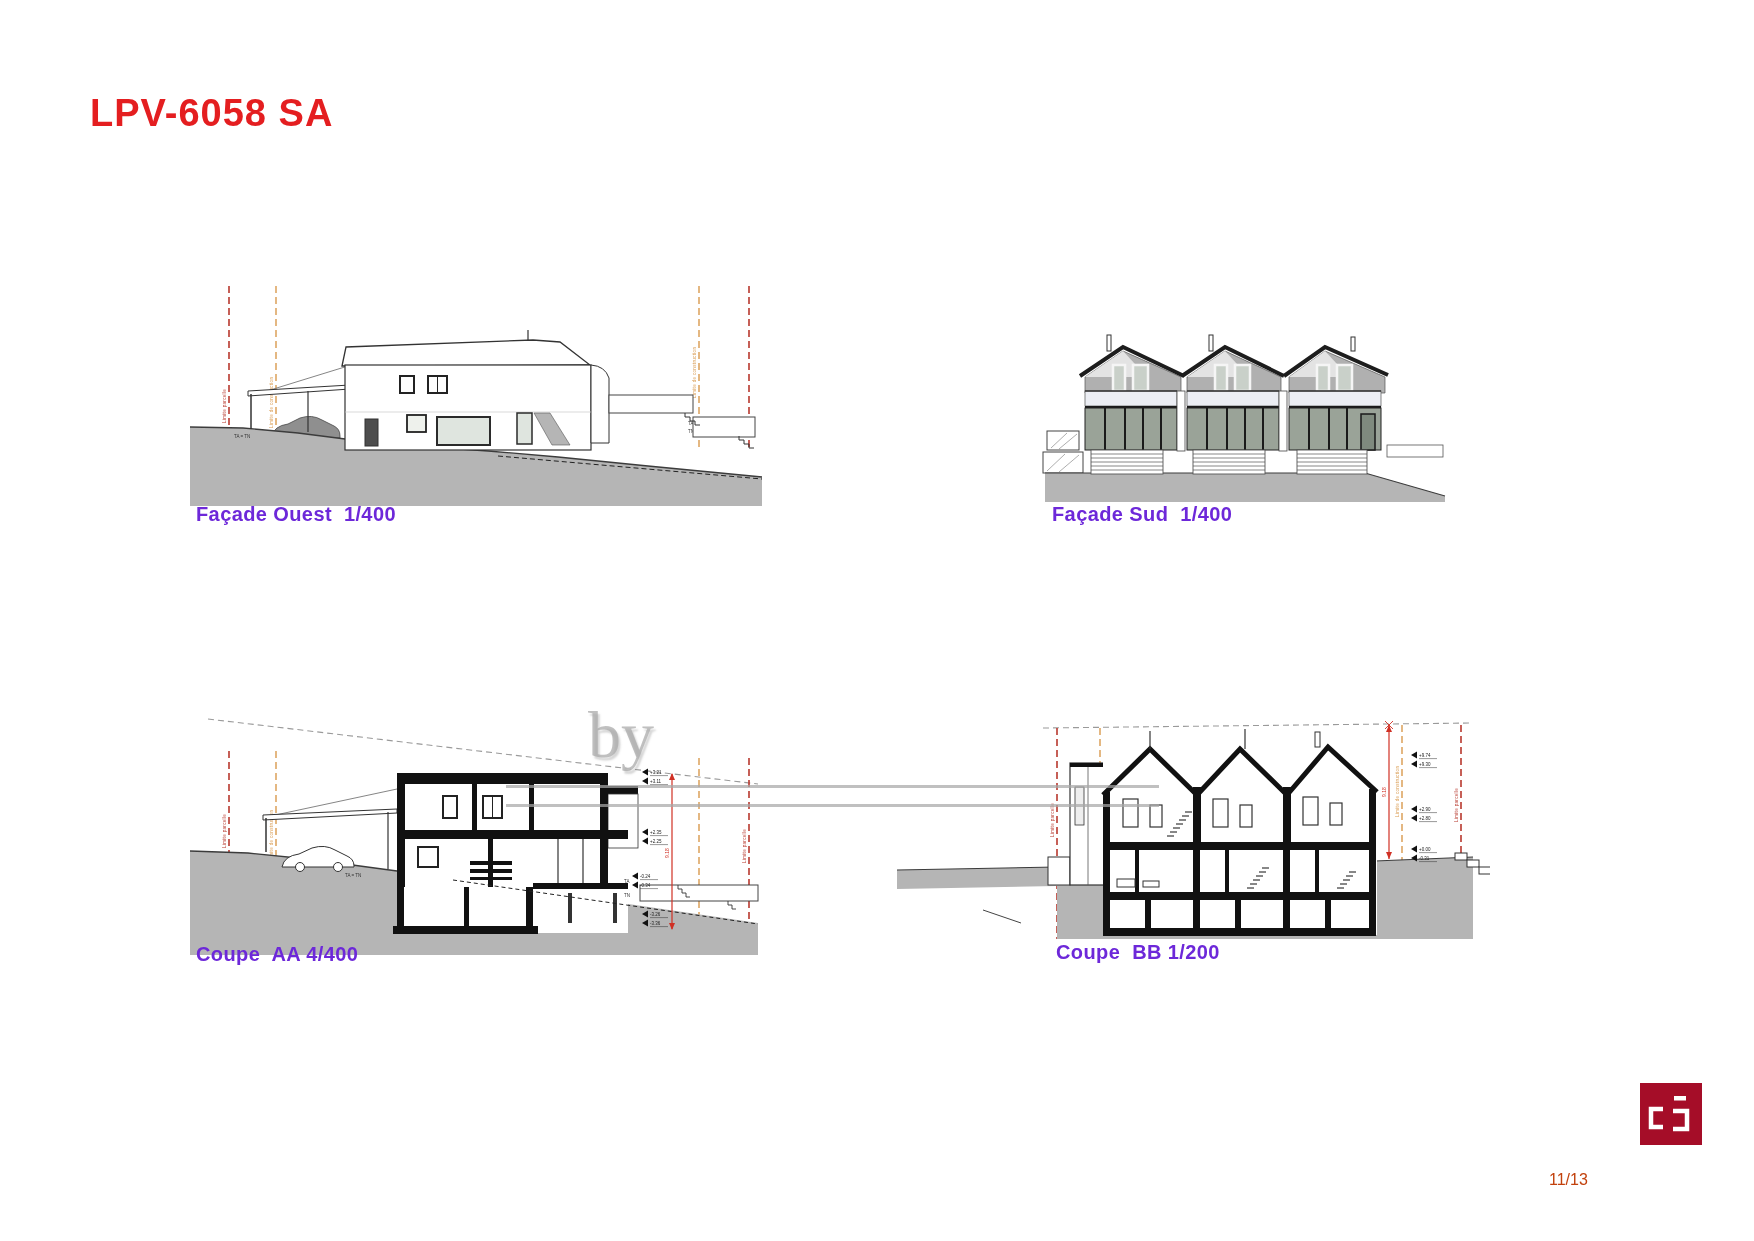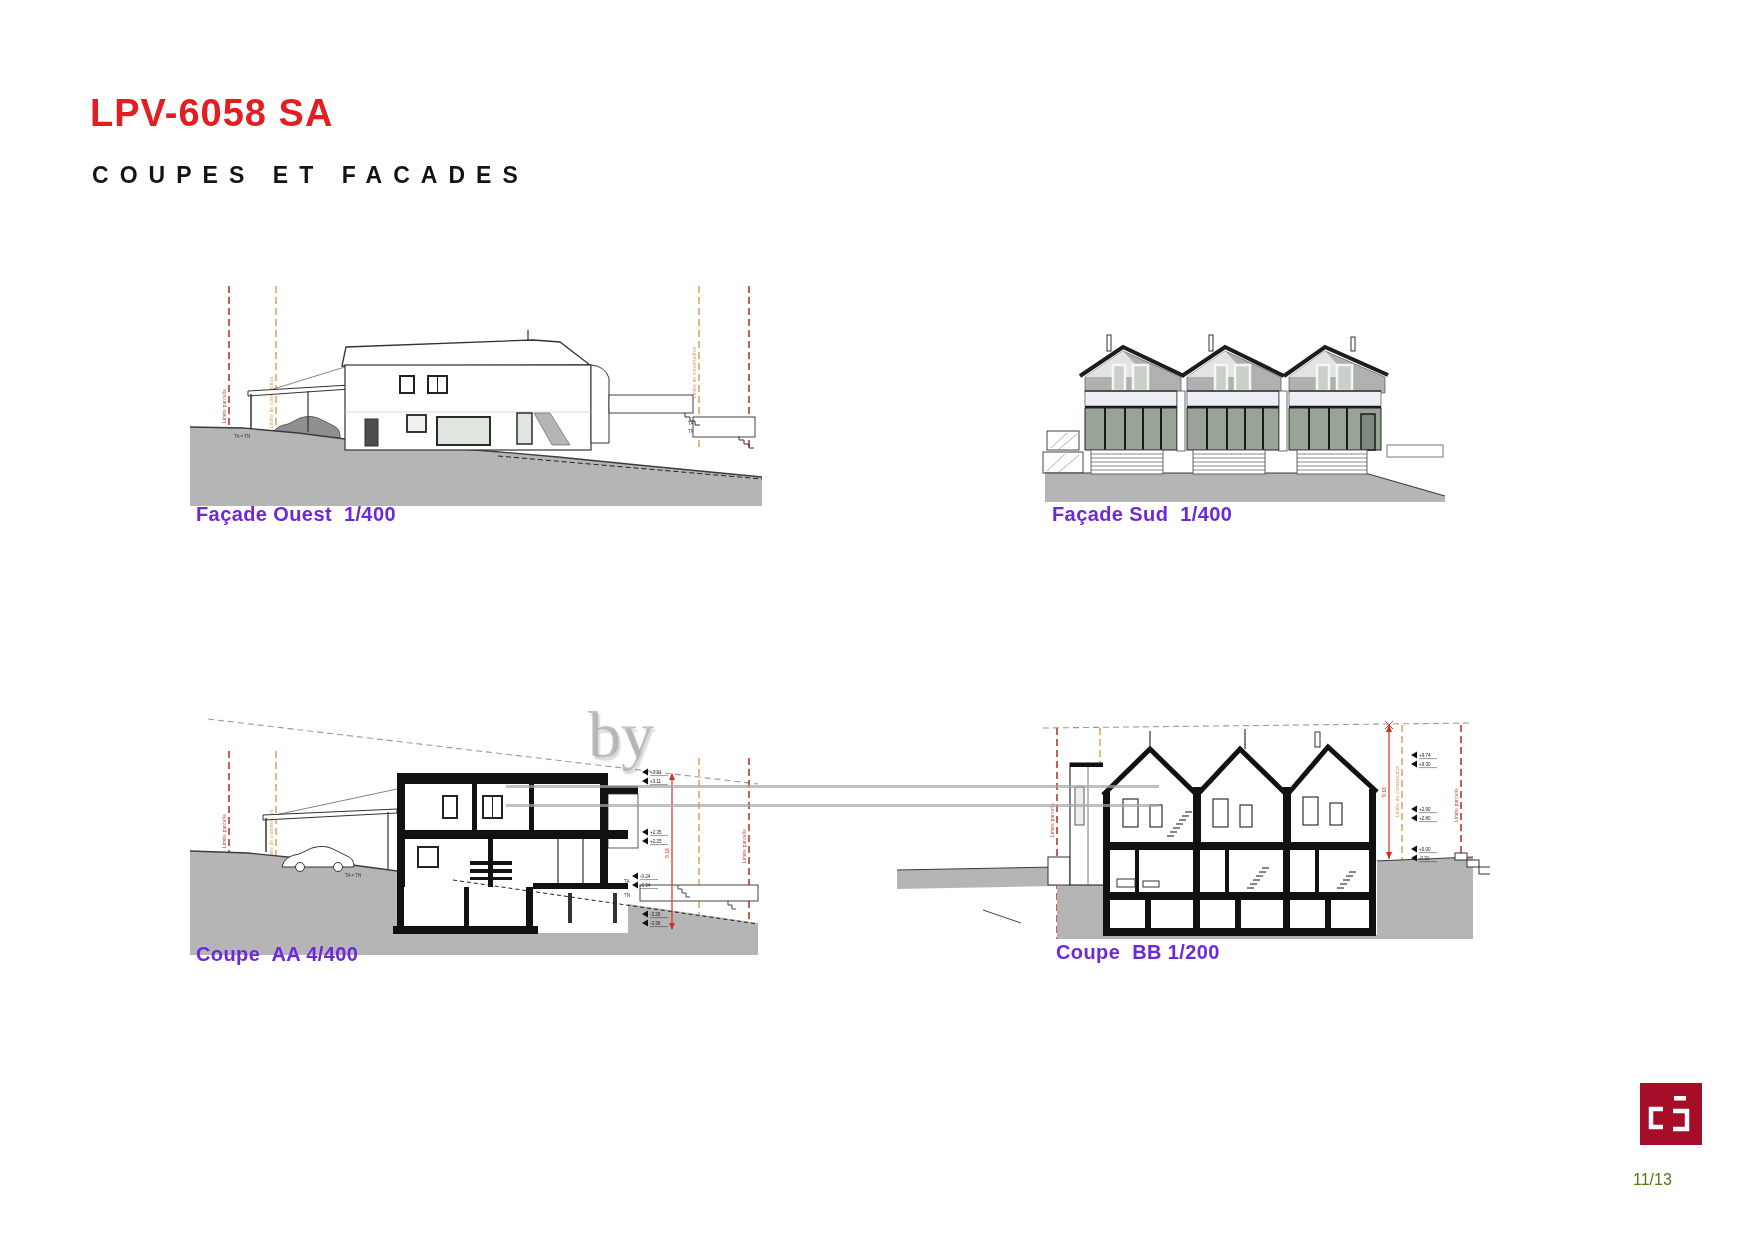--- a/index.html
+++ b/index.html
@@ -16,33 +16,32 @@
   .watermark{position:absolute;left:500px;top:700px;width:665px;text-align:center;
         font-family:"Liberation Serif",serif;color:rgba(168,168,168,0.72);
         text-shadow:2px 3px 2px rgba(120,120,120,0.30), -1px -1px 0 rgba(255,255,255,0.75);
         z-index:6;pointer-events:none;}
   .wm-by{font-size:66px;text-align:left;margin-left:88px;line-height:1.05;}
   .wm-name{font-size:128px;line-height:1.05;margin-top:8px;letter-spacing:2px;}
   .wm-rule{border:none;border-top:3px solid rgba(168,168,168,0.72);margin:16px 6px 14px 6px;height:0;}
   .wm-tagline{font-size:48px;letter-spacing:0.42em;padding-left:0.42em;line-height:1.1;}
   
   .logo{position:absolute;left:1640px;top:1083px;width:62px;height:62px;}
-  .page-number{position:absolute;left:1633px;top:1171px;font-size:16px;color:#4d7c0f;}
+  .page-number{position:absolute;left:1549px;top:1171px;font-size:16px;color:#c2410c;}
   svg text{font-family:"Liberation Sans",sans-serif;}
   .tiny{font-size:4.5px;fill:#333;}
   .mk-txt{font-size:4.5px;fill:#222;}
   .limlabel{font-size:4.6px;letter-spacing:0.3px;}
 </style>
 </head>
 <body>
 
 <div class="page">
 
   <div class="doc-title">LPV-6058 SA</div>
-  <div class="doc-subtitle">COUPES ET FACADES</div>
 
   <svg class="plan-svg" style="left:188px;top:278px;" width="575" height="235" viewBox="0 0 575 235">
 
     <g>
       <line x1="41" y1="8" x2="41" y2="227" stroke="#b8392e" stroke-width="1.6" stroke-dasharray="7,4"></line>
       <text class="limlabel" x="38" y="145" fill="#b8392e" transform="rotate(-90 38 145)">Limite parcelle</text>
       <line x1="88" y1="8" x2="88" y2="227" stroke="#d99a4e" stroke-width="1.4" stroke-dasharray="7,4"></line>
       <text class="limlabel" x="85" y="150" fill="#d99a4e" transform="rotate(-90 85 150)">Limite de construction</text>
       <line x1="511" y1="8" x2="511" y2="173" stroke="#d99a4e" stroke-width="1.4" stroke-dasharray="7,4"></line>
       <text class="limlabel" x="508" y="120" fill="#d99a4e" transform="rotate(-90 508 120)">Limite de construction</text>

